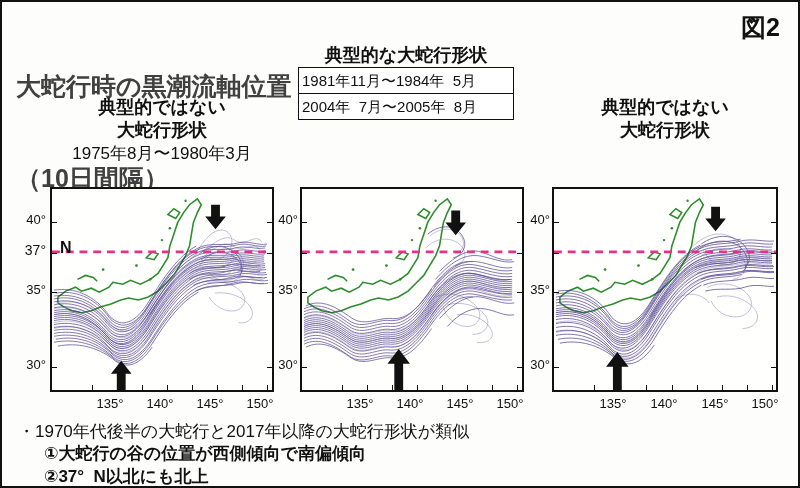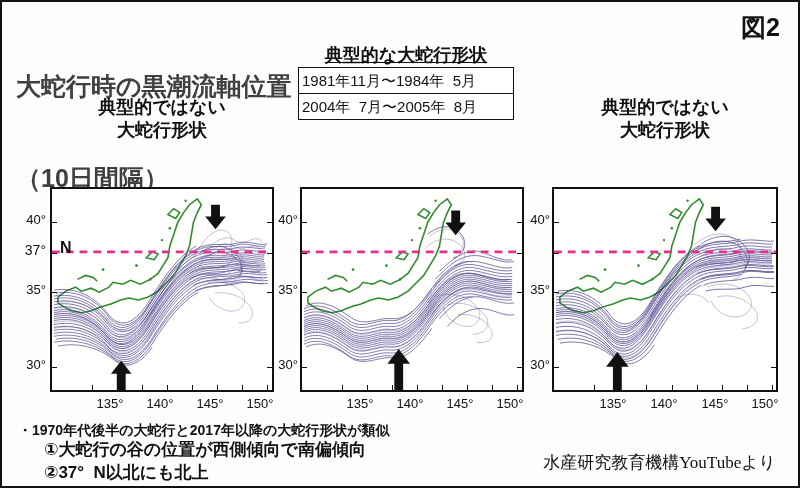--- a/index.html
+++ b/index.html
@@ -37,21 +37,21 @@
   .panel-head .ln1, .panel-head .ln2 {
     font-size: 18px; font-weight: bold; line-height: 1.28;
   }
   .panel-head .ln3 {
     font-size: 17px; font-weight: normal; line-height: 1.3; margin-top: 1px;
   }
 
   
   .table-head {
     position: absolute; left: 296px; top: 41px; width: 216px;
-    text-align: center; font-size: 18px; font-weight: bold; color: #111; text-decoration: underline;
+    text-align: center; font-size: 18px; font-weight: bold; color: #111;
   }
   table.periods {
     position: absolute; left: 296px; top: 65px;
     width: 216px;
     border-collapse: collapse;
     background: #fff;
   }
   table.periods td {
     border: 1px solid #111;
     font-size: 15px;
@@ -97,21 +97,21 @@
   .tickmark { position: absolute; background: #111; }
   .tick-b { height: 5px; width: 1px; bottom: 0; }
   .tick-l { width: 5px; height: 1px; left: 0; }
   .tick-r { width: 5px; height: 1px; right: 0; }
 
   
   .notes {
     position: absolute; left: 16px; top: 419px;
     color: #111;
   }
-  .note-main { font-size: 14px; font-weight: bold; line-height: 1.32; white-space: pre; }
+  .note-main { font-size: 17px; font-weight: normal; line-height: 1.32; white-space: pre; }
   .note-sub  { font-size: 17px; font-weight: bold; line-height: 1.34; margin-left: 26px; white-space: pre; }
   .credit {
     position: absolute; right: 22px; bottom: 12px;
     font-family: "Liberation Serif", "DejaVu Serif", serif;
     font-size: 17px; color: #111;
     white-space: nowrap;
   }
 </style>
 </head>
 <body>
@@ -121,20 +121,21 @@
   <div class="title">
     <div>大蛇行時の黒潮流軸位置</div>
     <div>（10日間隔）</div>
   </div>
 
   <div class="fig-badge">図2</div>
 
   <div class="panel-head" style="left:48px; top:94px; width:224px;">
     <div class="ln1">典型的ではない</div>
     <div class="ln2">大蛇行形状</div>
+    <div class="ln3">1975年8月〜1980年3月</div>
   </div>
 
   <div class="panel-head" style="left:548px; top:94px; width:230px;">
     <div class="ln1">典型的ではない</div>
     <div class="ln2">大蛇行形状</div>
   </div>
 
   <div class="table-head">典型的な大蛇行形状</div>
   <table class="periods">
     <tbody>
@@ -447,15 +448,14 @@
   <div class="xtick" style="left:641px; top:395px; width:42px;">140°</div>
   <div class="xtick" style="left:692px; top:395px; width:42px;">145°</div>
   <div class="xtick" style="left:742px; top:395px; width:42px;">150°</div>
 
   <div class="notes">
     <div class="note-main">・1970年代後半の大蛇行と2017年以降の大蛇行形状が類似</div>
     <div class="note-sub">①大蛇行の谷の位置が西側傾向で南偏傾向</div>
     <div class="note-sub">②37°  N以北にも北上</div>
   </div>
 
-  <div class="credit">水産研究教育機構YouTubeより</div>
 
 </div>
 
 </body></html>

